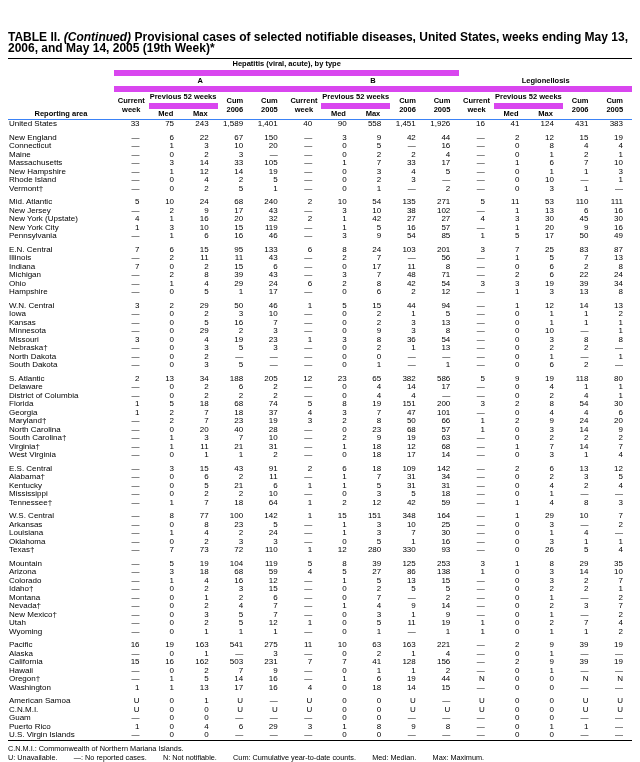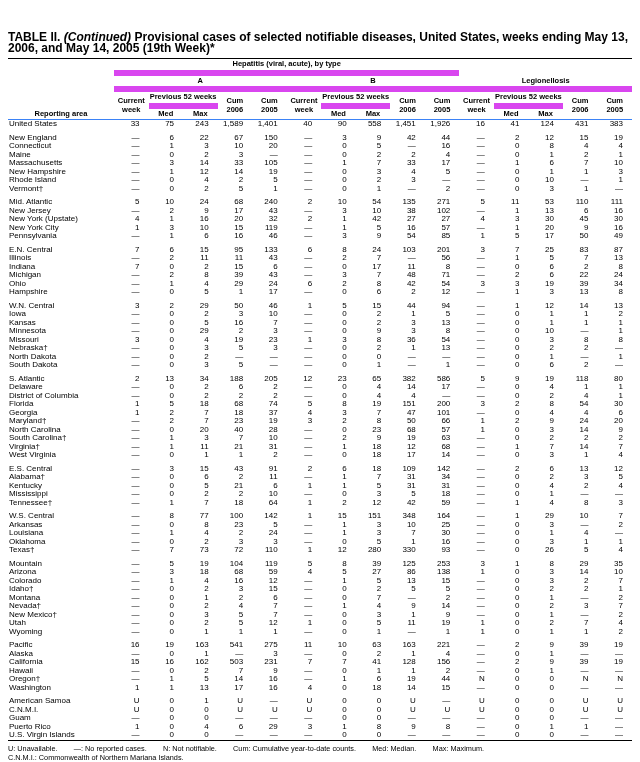--- a/index.html
+++ b/index.html
@@ -1326,18 +1326,18 @@
           <td class="num">—</td>
           <td class="num">0</td>
           <td class="num">0</td>
           <td class="num">—</td>
           <td class="num">—</td>
         </tr>
       </tbody>
   </table>
 
   <div class="footnotes">
+    <div>C.N.M.I.: Commonwealth of Northern Mariana Islands.</div>
     <div>U: Unavailable.        —: No reported cases.        N: Not notifiable.        Cum: Cumulative year-to-date counts.        Med: Median.        Max: Maximum.</div>
-    <div>C.N.M.I.: Commonwealth of Northern Mariana Islands.</div>
     <div>† Contains data reporting through the National Electronic Disease Surveillance System (NEDSS).</div>
   </div>
 
 </div>
 
 </body></html>

